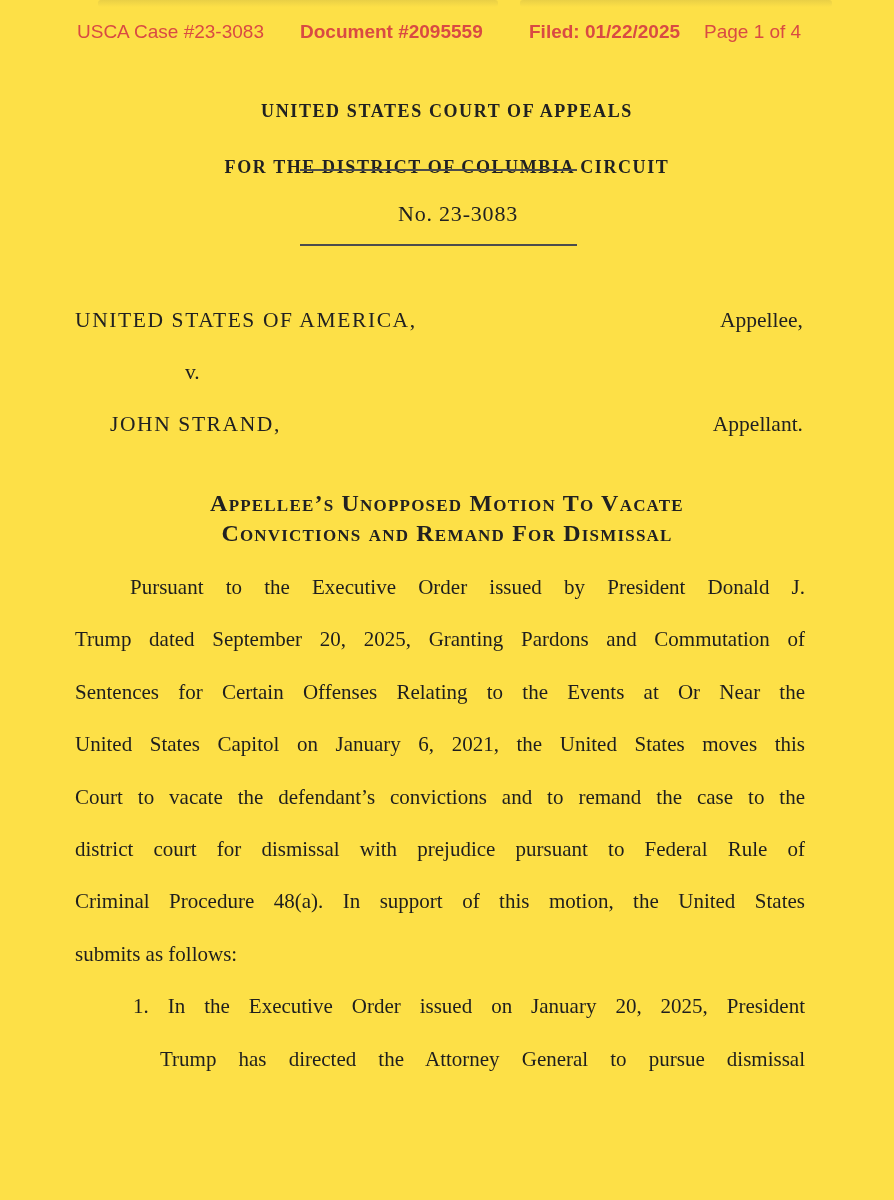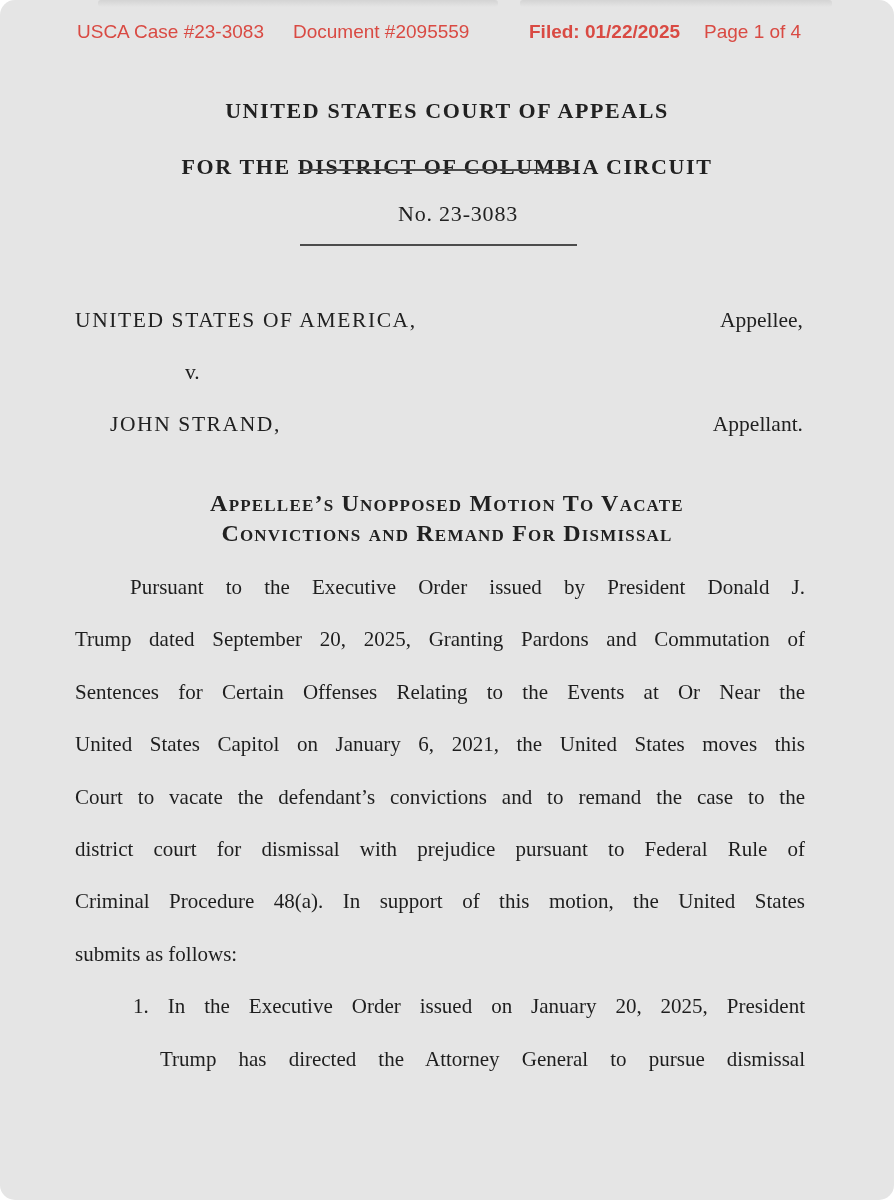--- a/index.html
+++ b/index.html
@@ -1,54 +1,53 @@
 <!DOCTYPE html>
 <html><head>
 <meta charset="utf-8">
 <style>
   * { margin: 0; padding: 0; box-sizing: border-box; }
   html, body { background: #ffffff; }
   .page {
     position: relative;
     width: 894px;
     height: 1200px;
-    background: #e5e5e5;
+    background: #fde047;
     overflow: hidden;
     font-family: "Liberation Serif", serif;
     color: #212121;
-    border-radius: 15px;
   }
 
   
   .top-smudge { position: absolute; height: 7px; top: 0; border-radius: 3px;
     background: linear-gradient(to bottom, rgba(60,60,60,0.10), rgba(60,60,60,0.0)); }
   .top-smudge.seg1 { left: 98px;  width: 400px; }
   .top-smudge.seg2 { left: 520px; width: 312px; }
 
   
   .red-header span {
     position: absolute;
     top: 21px;
     font-family: "Liberation Sans", sans-serif;
     font-size: 19px;
     line-height: 22px;
     color: #d94a43;
     white-space: nowrap;
   }
   .hdr-case { left: 77px; }
-  .hdr-doc  { left: 293px; }
+  .hdr-doc  { left: 300px; font-weight: bold; }
   .hdr-filed{ left: 529px; font-weight: bold; }
   .hdr-page { left: 704px; }
 
   .court-title {
     position: absolute;
     top: 97px; left: 0; right: 0;
     text-align: center;
     font-weight: bold;
-    font-size: 22px;
+    font-size: 18px;
     line-height: 28px;
     letter-spacing: 1.6px;
     white-space: pre-line;
   }
 
   .rule {
     position: absolute;
     left: 300px;
     width: 277px;
     height: 2px;

